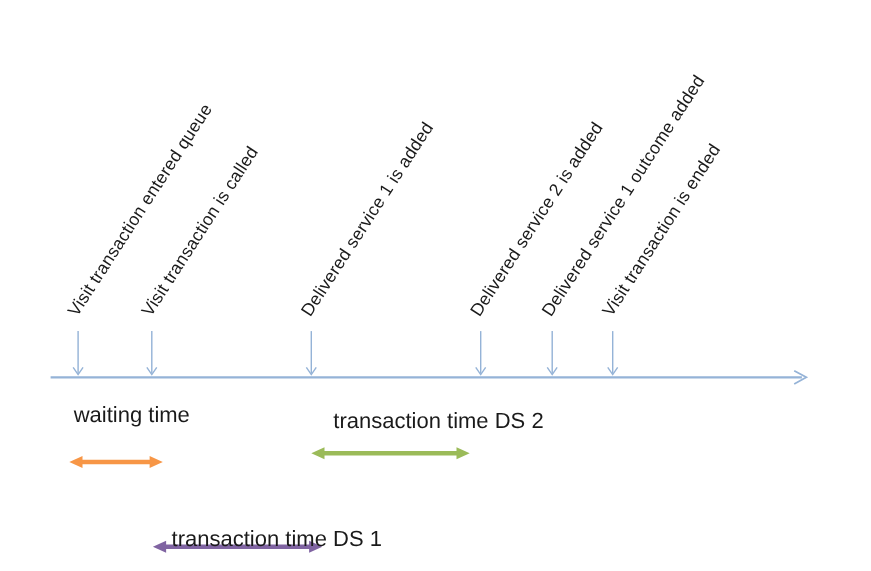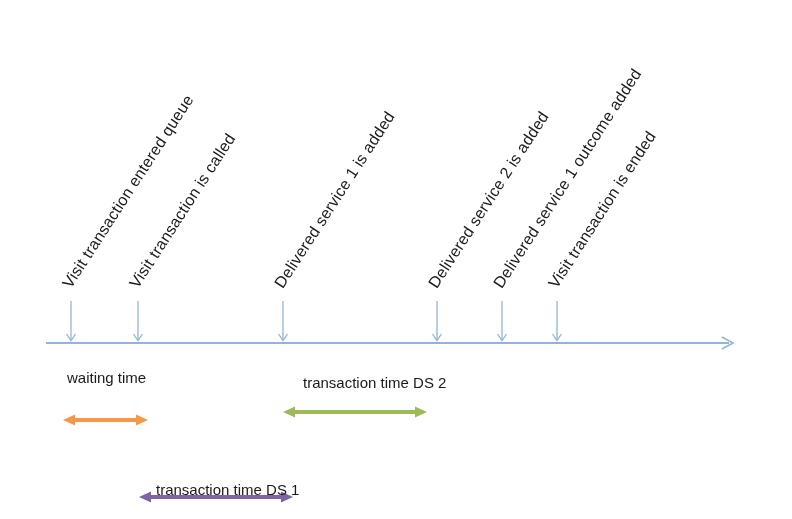--- a/index.html
+++ b/index.html
@@ -22,21 +22,21 @@
     font-size: 16px;
     line-height: 20px;
     color: #1a1a1a;
     transform-origin: 0 100%;
     transform: rotate(-57deg);
     letter-spacing: 0.2px;
   }
   .span-label {
     position: absolute;
     white-space: nowrap;
-    font-size: 15px;
+    font-size: 20px;
     line-height: 24px;
     color: #1a1a1a;
   }
 </style>
 </head>
 <body>
 
 <div class="stage">
   <svg viewBox="0 0 792 519" id="canvas">
       <g>

